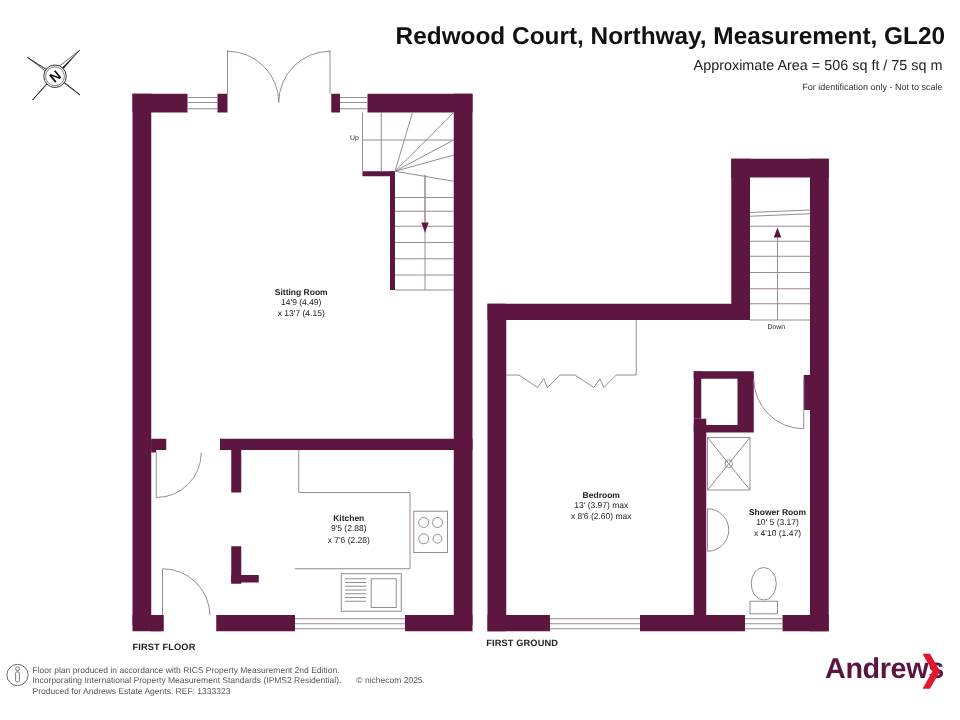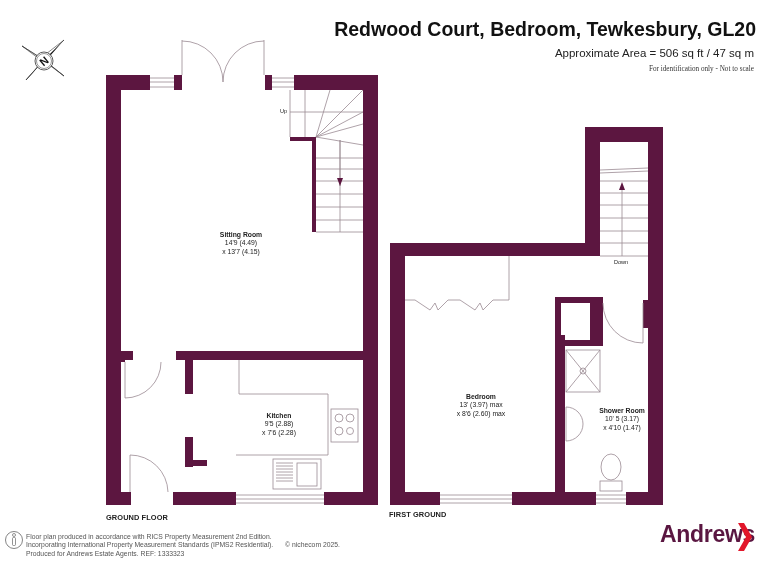--- a/index.html
+++ b/index.html
@@ -1,36 +1,36 @@
 <!DOCTYPE html>
 <html><head>
 <meta charset="utf-8">
 <style>
   html, body { margin:0; padding:0; background:#ffffff; }
   body { width:768px; height:576px; position:relative; overflow:hidden; font-family:"Liberation Sans", sans-serif; color:#1a1a1a; }
   .title { position:absolute; right:12px; top:18px; font-size:19.5px; font-weight:bold; color:#111; white-space:nowrap; }
   .area { position:absolute; right:14px; top:47px; font-size:11.5px; color:#222; white-space:nowrap; }
-  .note { position:absolute; right:14px; top:65px; font-size:7.2px; color:#333; white-space:nowrap;font-family:Liberation Serif, serif; }
+  .note { position:absolute; right:14px; top:65px; font-size:7.2px; color:#333; white-space:nowrap; }
   .plan { position:absolute; left:0; top:0; }
   .floor-label { position:absolute; font-size:7.4px; font-weight:bold; color:#222; letter-spacing:0.1px; }
   .room-label { position:absolute; text-align:center; font-size:6.8px; color:#222; line-height:8.4px; white-space:nowrap; transform:translateX(-50%); }
   .room-label .rn { font-weight:bold; }
   .footer { position:absolute; left:26px; top:533px; font-size:6.8px; color:#555; line-height:8.3px; white-space:nowrap; }
   .footer .copy { margin-left:12px; }
   .rics { position:absolute; left:5px; top:530px; }
   .logo { position:absolute; left:660px; top:521px; font-size:23px; font-weight:bold; color:#5a1641; letter-spacing:-0.3px; }
   .logo-chev { position:absolute; left:738px; top:521px; }
   .compass { position:absolute; left:18px; top:36px; }
   .stair-text { position:absolute; font-size:5.5px; color:#222; }
 </style>
 </head>
 <body>
 
-<div class="title">Redwood Court, Bedroom, Tewkesbury, GL20</div>
-<div class="area">Approximate Area = 506 sq ft / 47 sq m</div>
+<div class="title">Redwood Court, Northway, Measurement, GL20</div>
+<div class="area">Approximate Area = 506 sq ft / 75 sq m</div>
 <div class="note">For identification only - Not to scale</div>
 
 <svg class="compass" width="52" height="48" viewBox="0 0 52 48">
   <g stroke="#333" stroke-width="0.6" fill="none">
     <polygon points="26,24 4,10 20,22"></polygon>
     <polygon points="26,24 8,44 22,28"></polygon>
     <polygon points="26,24 46,40 30,28"></polygon>
     <line x1="4" y1="10" x2="26" y2="24"></line>
     <line x1="8" y1="44" x2="26" y2="24"></line>
     <line x1="46" y1="40" x2="26" y2="24"></line>
@@ -213,21 +213,21 @@
   <div class="rn">Bedroom</div>
   <div>13' (3.97) max</div>
   <div>x 8'6 (2.60) max</div>
 </div>
 <div class="room-label" style="left:622px; top:407px;">
   <div class="rn">Shower Room</div>
   <div>10' 5 (3.17)</div>
   <div>x 4'10 (1.47)</div>
 </div>
 
-<div class="floor-label" style="left:106px; top:513px;">GROUND FLOOR</div>
+<div class="floor-label" style="left:106px; top:513px;">FIRST FLOOR</div>
 <div class="floor-label" style="left:389px; top:510px;">FIRST GROUND</div>
 
 <svg class="rics" width="18" height="20" viewBox="0 0 18 20">
   <circle cx="9" cy="10" r="8.5" fill="none" stroke="#666" stroke-width="0.8"></circle>
   <circle cx="9" cy="5" r="1.5" fill="none" stroke="#666" stroke-width="0.7"></circle>
   <rect x="7.5" y="7.5" width="3" height="8" rx="1" fill="none" stroke="#666" stroke-width="0.7"></rect>
 </svg>
 <div class="footer">
   <div>Floor plan produced in accordance with RICS Property Measurement 2nd Edition.</div>
   <div><span>Incorporating International Property Measurement Standards (IPMS2 Residential).</span><span class="copy">© nichecom 2025.</span></div>

